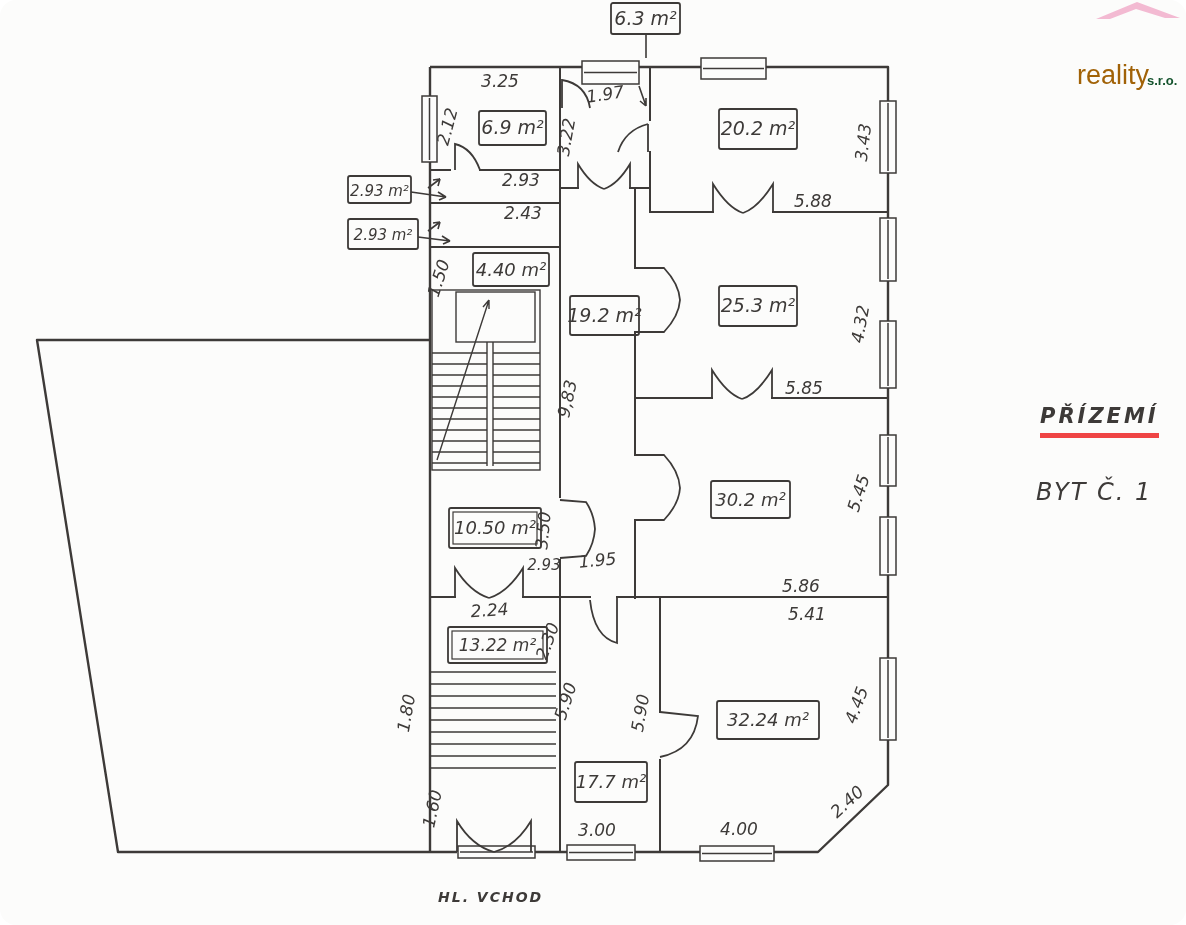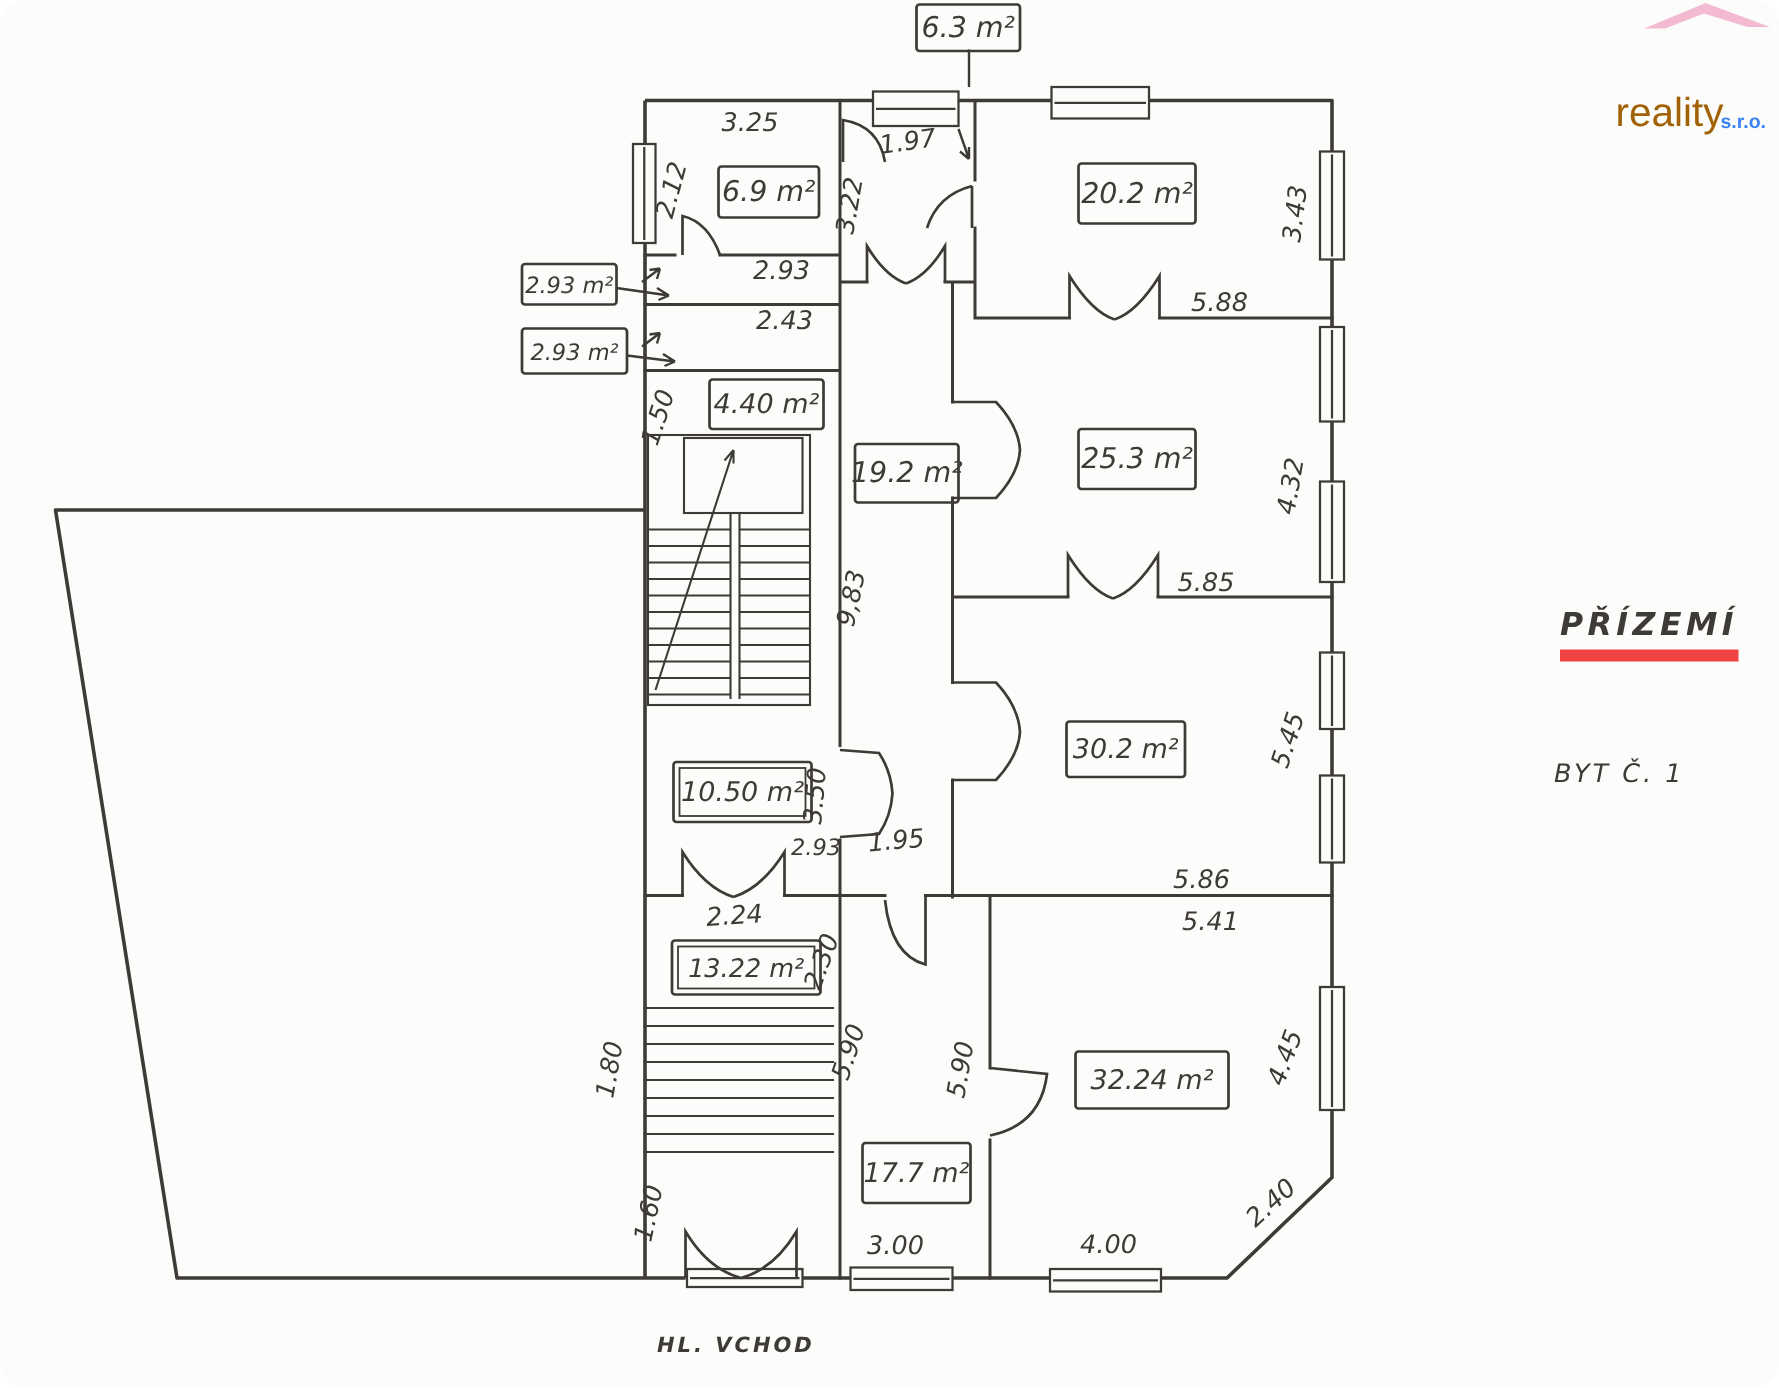--- a/index.html
+++ b/index.html
@@ -1,29 +1,29 @@
 <!DOCTYPE html>
 <html><head>
 <meta charset="utf-8">
 <style>
   html,body{margin:0;padding:0;background:#ffffff;}
   .page{position:relative;width:1186px;height:925px;background:#fcfcfb;overflow:hidden;
         font-family:"DejaVu Sans",sans-serif;border-radius:16px;}
   svg{position:absolute;left:0;top:0;}
   .hand{position:absolute;font-style:italic;color:#3d3a38;white-space:nowrap;}
   .floor-title{left:1040px;top:404px;font-size:21px;letter-spacing:3px;
-        border-bottom:8px solid #ef4444;padding-bottom:5px;font-weight:bold;}
-  .unit-title{left:1036px;top:478px;font-size:17px;letter-spacing:2px;margin-top:28px;}
+        border-bottom:5px solid #ef4444;padding-bottom:5px;font-weight:bold;}
+  .unit-title{left:1036px;top:478px;font-size:24px;letter-spacing:2px;}
   .entrance-label{left:438px;top:889px;font-size:14px;letter-spacing:2px;font-weight:bold;}
   .logo-brand{position:absolute;left:1026px;top:12px;font-size:46px;font-weight:bold;
         color:#b9b9b9;font-family:"Liberation Sans",sans-serif;letter-spacing:0px;}
   .logo-tagline{position:absolute;left:1077px;top:60px;font-size:27px;color:#a16207;
         font-family:"Liberation Sans",sans-serif;}
   .logo-suffix{position:absolute;left:1147px;top:73px;font-size:13px;font-weight:bold;
-        color:#3b82f6;font-family:"Liberation Sans",sans-serif;}
+        color:#14532d;font-family:"Liberation Sans",sans-serif;}
 </style>
 </head>
 <body>
 
 <div class="page">
 
   <svg width="1186" height="925" viewBox="0 0 1186 925">
 
     <path d="M430,67 H888 V785 L818,852 H531 M457,852 H118 L37,340 H430 M430,67 V852" fill="none" stroke="#3d3a38" stroke-width="2.4" stroke-linejoin="round"></path>
 

